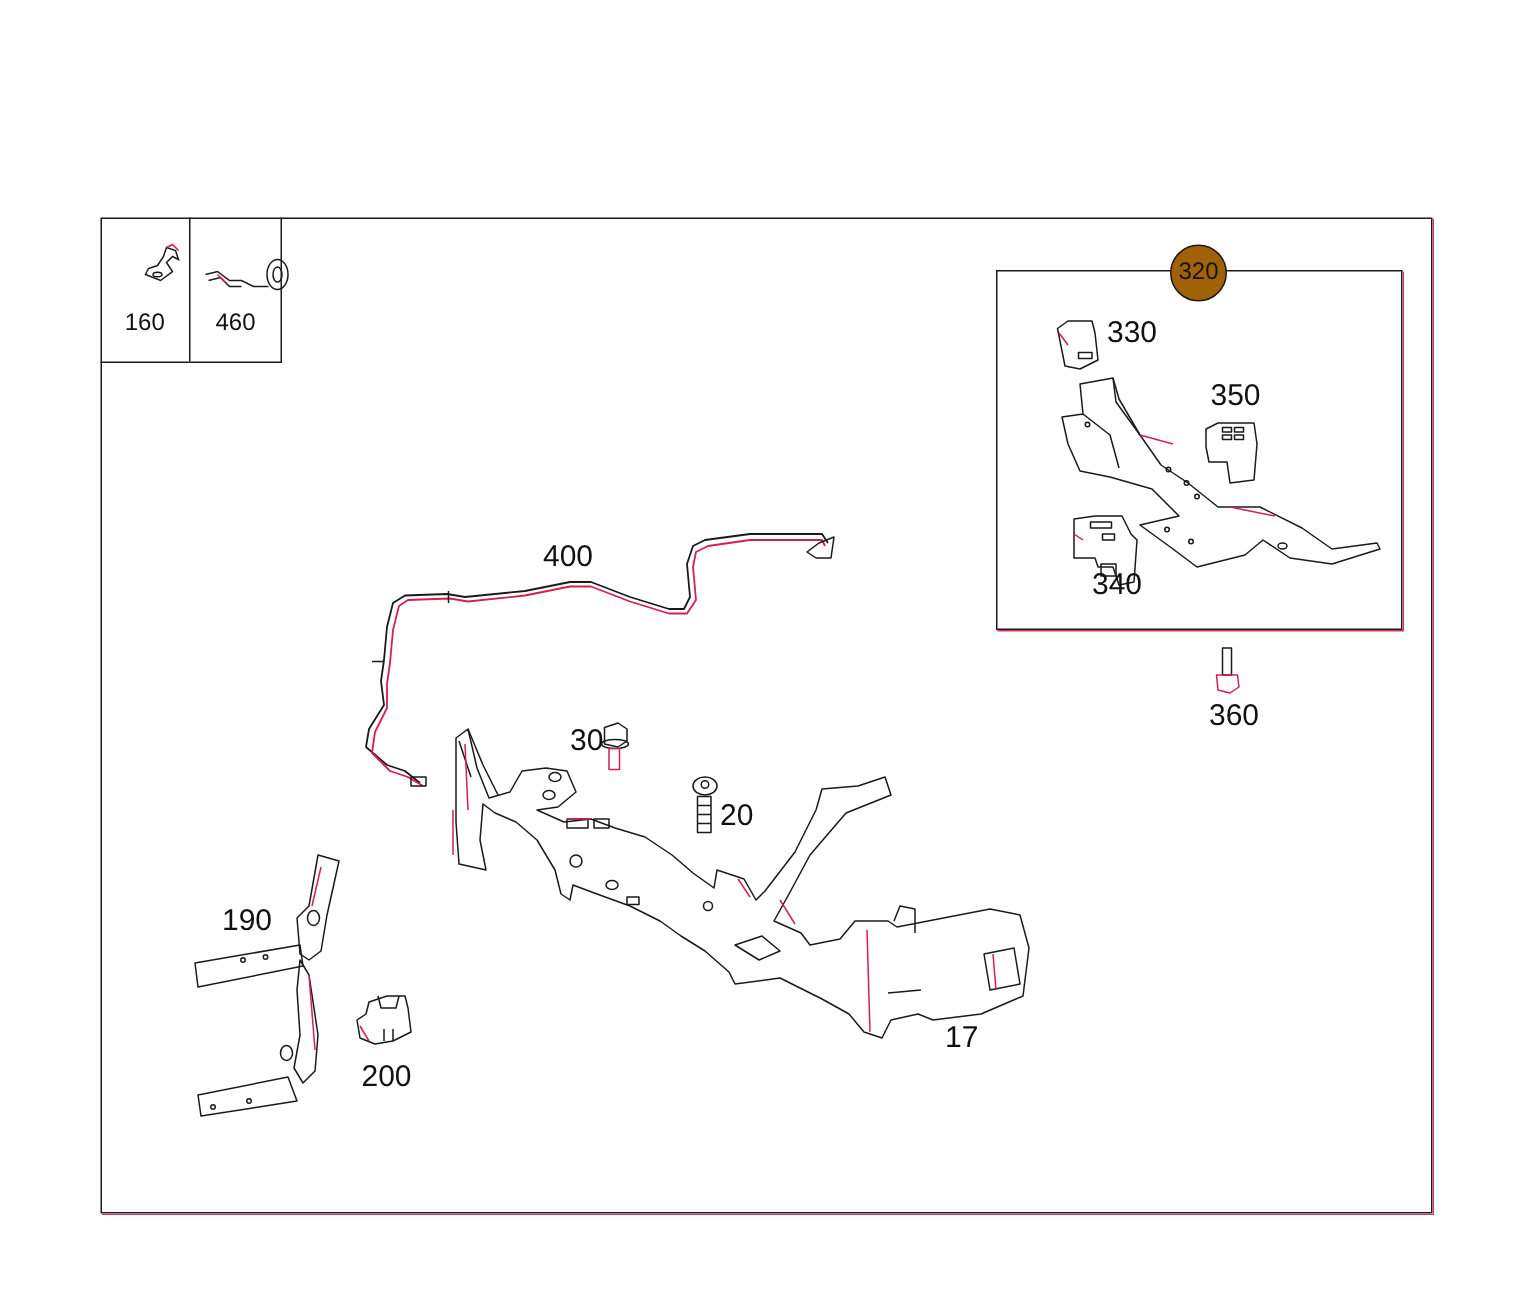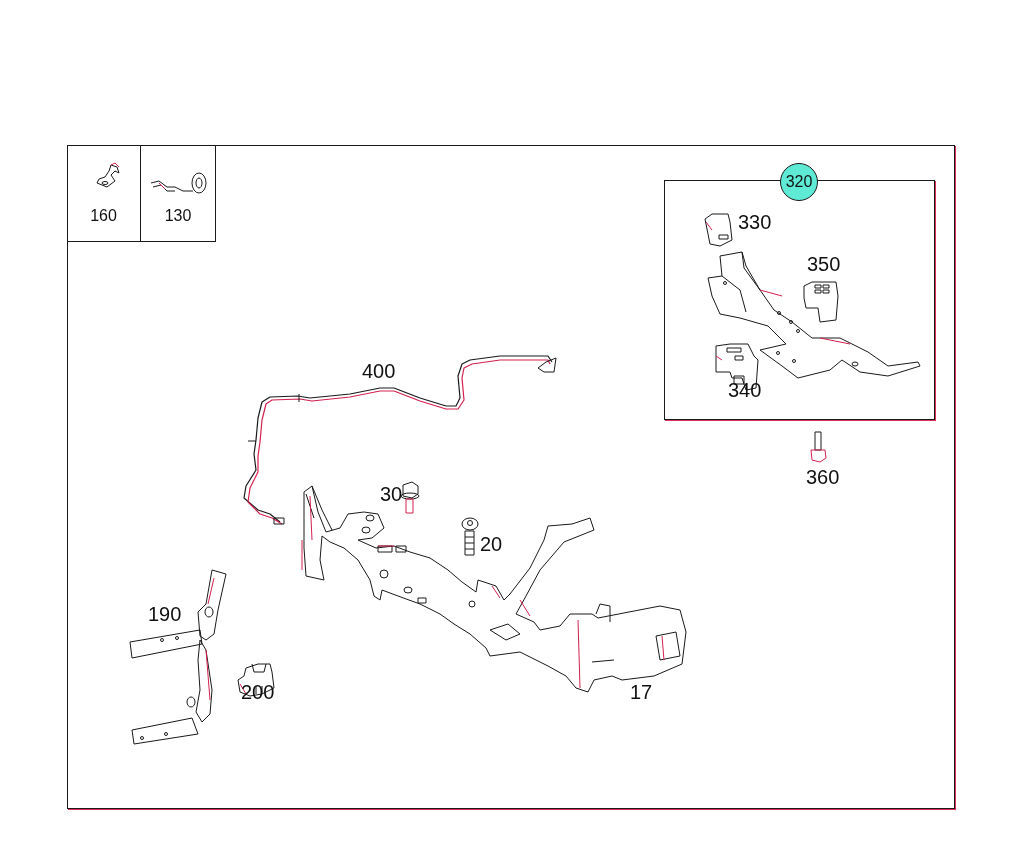--- a/index.html
+++ b/index.html
@@ -2,30 +2,30 @@
 <html><head>
   <meta charset="utf-8">
   <style>
     html, body { margin: 0; padding: 0; background: #ffffff; }
     body { width: 1024px; height: 860px; position: relative; overflow: hidden;
            font-family: "Liberation Sans", sans-serif; color: #111; }
     .frame { position: absolute; left: 67px; top: 145px; width: 888px; height: 664px;
              border: 1.5px solid #1a1a1a; box-shadow: 1px 1px 0 #e0305a; box-sizing: border-box; }
     .thumbs { position: absolute; left: 67px; top: 145px; height: 97px; display: flex;
               border-bottom: 1.5px solid #1a1a1a; border-right: 1.5px solid #1a1a1a; box-sizing: border-box; }
-    .thumb { width: 74px; height: 96px; border-right: 1.3px solid #1a1a1a; position: relative; box-sizing: border-box; }
+    .thumb { width: 60px; height: 96px; border-right: 1.3px solid #1a1a1a; position: relative; box-sizing: border-box; }
     .thumb:last-child { border-right: none; }
     .thumb.red-edge { border-right-color: #c8204a; }
     .thumb svg { position: absolute; left: 8px; top: 8px; }
     .thumb .lbl { position: absolute; left: 0; right: 0; top: 62px; text-align: center; font-size: 16px; }
     .label { position: absolute; font-size: 20px; line-height: 16px; }
     .subbox { position: absolute; left: 664px; top: 180px; width: 271px; height: 240px;
               border: 1.3px solid #1a1a1a; box-shadow: 1px 1px 0 #e0305a; box-sizing: border-box; }
     .circle-lbl { position: absolute; left: 780px; top: 163px; width: 36px; height: 36px; border-radius: 50%;
-                  border: 1.3px solid #1a1a1a; background: #5eead4; text-align: center; line-height: 36px; font-size: 16px; }
+                  border: 1.3px solid #1a1a1a; background: #a16207; text-align: center; line-height: 36px; font-size: 16px; }
     svg.art { position: absolute; left: 0; top: 0; }
     svg path, svg line, svg polyline, svg rect, svg circle, svg ellipse, svg polygon { vector-effect: non-scaling-stroke; }
   </style>
 </head>
 <body>
 
 <div class="frame"></div>
 
 <div class="thumbs">
   <div class="thumb">
@@ -41,21 +41,21 @@
   <div class="thumb">
     <svg width="58" height="50">
       <g fill="none" stroke="#1a1a1a" stroke-width="1">
         <path d="M2 30 L10 28 L18 34 L26 34 L34 38 L44 38"></path>
         <path d="M4 34 L12 32 L18 38 L26 38"></path>
         <ellipse cx="50" cy="30" rx="7" ry="10"></ellipse>
         <ellipse cx="50" cy="30" rx="3" ry="5"></ellipse>
         <path d="M10 30 L16 36" stroke="#d4204e"></path>
       </g>
     </svg>
-    <div class="lbl">130</div>
+    <div class="lbl">460</div>
   </div>
 </div>
 
 <div class="subbox"></div>
 <div class="circle-lbl">320</div>
 
 <svg class="art" width="1024" height="860">
   <g fill="none" stroke="#1a1a1a" stroke-width="1" stroke-linejoin="round">
 
     <g>
@@ -175,14 +175,14 @@
 </svg>
 
 <div class="label" style="left:807px; top:256px;">350</div>
 <div class="label" style="left:738px; top:214px;">330</div>
 <div class="label" style="left:696px; top:382px;margin-left:32px;">340</div>
 <div class="label" style="left:806px; top:469px;">360</div>
 <div class="label" style="left:362px; top:363px;">400</div>
 <div class="label" style="left:380px; top:486px;">30</div>
 <div class="label" style="left:480px; top:536px;">20</div>
 <div class="label" style="left:148px; top:606px;">190</div>
-<div class="label" style="left:241px; top:684px;">200</div>
+<div class="label" style="left:241px; top:710px;">200</div>
 <div class="label" style="left:630px; top:684px;">17</div>
 
 </body></html>

